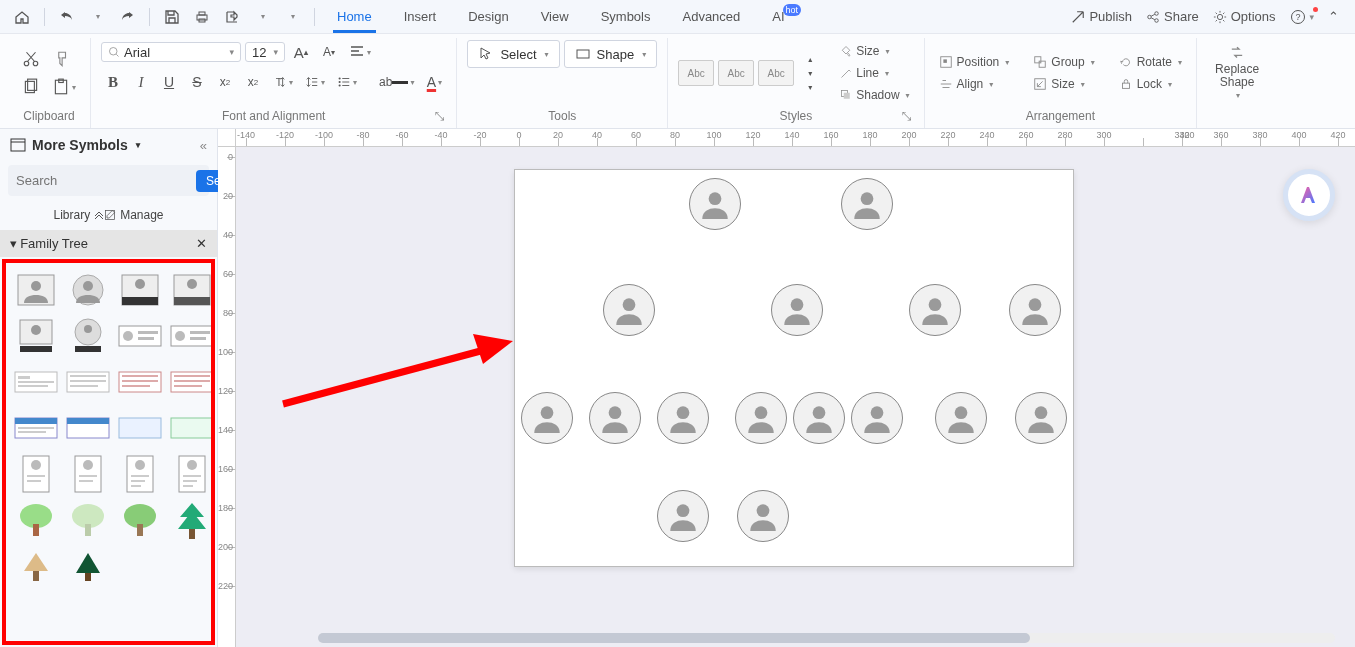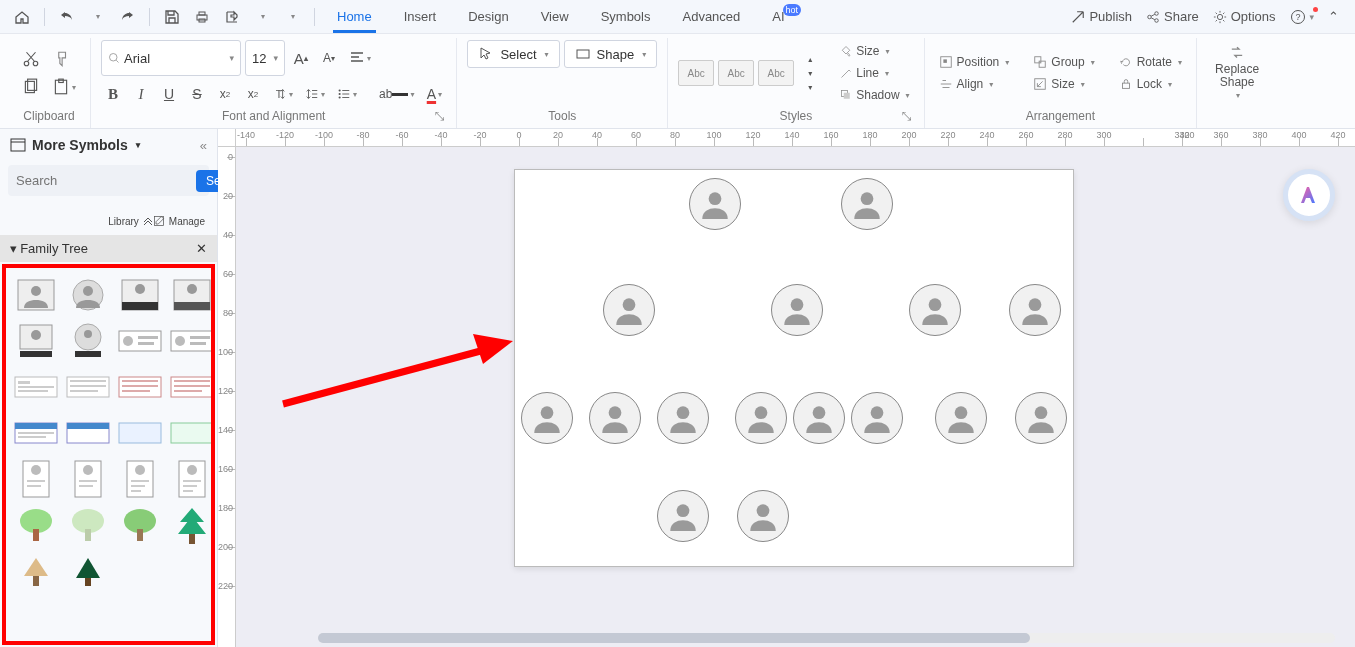--- a/index.html
+++ b/index.html
@@ -21,38 +21,38 @@
 
 .ribbon { height: 95px; background: #fbfcfe; border-bottom: 1px solid #e0e4ec; display: flex; padding: 4px 8px 0 8px; }
 .rgroup { border-right: 1px solid #e6e9f0; padding: 2px 10px; display: flex; flex-direction: column; justify-content: space-between; }
 .rgroup:last-child { border-right: none; gap: 48px; }
 .rgroup-controls { display: flex; align-items: center; gap: 6px; flex: 1; }
 .rgroup-label { text-align: center; font-size: 12px; color: #777; padding: 3px 0; position: relative; }
 .rgroup-launcher { position: absolute; right: 0; bottom: 3px; width: 14px; height: 14px; cursor: pointer; color: #888; }
 .rstack { display: flex; flex-direction: column; gap: 4px; }
 .rrow { display: flex; align-items: center; gap: 4px; }
 .rbtn { padding: 4px; border-radius: 3px; cursor: pointer; display: flex; align-items: center; justify-content: center; min-width: 24px; height: 24px; color: #555; }
-.font-box { border: 1px solid #d0d5e0; border-radius: 3px; height: 36px; display: flex; align-items: center; padding: 0 6px; background: #fff; }
+.font-box { border: 1px solid #d0d5e0; border-radius: 3px; height: 20px; display: flex; align-items: center; padding: 0 6px; background: #fff; }
 .font-name { width: 140px; }
 .font-size { width: 40px; }
 .bigbtn { border: 1px solid #d0d5e0; border-radius: 3px; padding: 4px 10px; height: 28px; display: flex; align-items: center; gap: 6px; background: #fff; cursor: pointer; }
 .vbtn { display: flex; flex-direction: column; align-items: center; justify-content: center; padding: 4px 8px; cursor: pointer; border-radius: 3px; gap: 2px; font-size: 12px; color: #555; height: 64px; }
 .style-swatch { width: 36px; height: 26px; border: 1px solid #ccc; background: #f3f3f3; display: flex; align-items: center; justify-content: center; font-size: 10px; color: #888; border-radius: 2px; }
 .menuitem { font-size: 12px; color: #555; padding: 2px 4px; cursor: pointer; display: flex; align-items: center; gap: 4px; }
 .tiny-caret::after { content: "▾"; font-size: 8px; margin-left: 2px; color: #888; }
 
 .workspace { display: flex; height: calc(647px - 34px - 95px); }
 .sidepanel { width: 218px; background: #f7f9fc; border-right: 1px solid #e0e4ec; display: flex; flex-direction: column; }
 .sp-head { display: flex; align-items: center; justify-content: space-between; padding: 8px 10px; }
 .sp-title { font-weight: bold; font-size: 14px; display: flex; align-items: center; gap: 6px; }
 .collapse-btn { cursor: pointer; color: #888; }
 .sp-search { display: flex; margin: 4px 8px; background: #eef1f6; border-radius: 4px; padding: 4px; align-items: center; }
 .sp-search input { flex: 1; border: none; background: transparent; outline: none; font-size: 13px; padding: 4px; }
 .sp-search .sbtn { background: #1a73e8; color: #fff; padding: 4px 10px; border-radius: 4px; font-size: 12px; cursor: pointer; }
-.sp-libs { display: flex; justify-content: flex-end; padding: 8px 12px; font-size: 10px; color: #444; margin-top: 7px; }
+.sp-libs { display: flex; justify-content: center; padding: 8px 12px; font-size: 12px; color: #444; }
 .sp-libs span { cursor: pointer; display: flex; align-items: center; gap: 4px; }
 .sp-cat { background: #e5e5e5; padding: 6px 10px; font-size: 13px; display: flex; align-items: center; justify-content: space-between; cursor: pointer; }
 
 .shape-grid-wrap { border: 4px solid #f00; margin: 2px; padding: 4px; flex: 1; overflow: auto; }
 .shape-grid { display: grid; grid-template-columns: repeat(4, 1fr); gap: 8px; padding: 4px; }
 .shape-item { height: 38px; display: flex; align-items: center; justify-content: center; cursor: grab; }
 
 .canvas-area { flex: 1; position: relative; background: #ededf4; overflow: hidden; }
 .ruler-h { position: absolute; top: 0; left: 18px; right: 0; height: 18px; background: #fff; border-bottom: 1px solid #ccc; display: flex; font-size: 9px; color: #888; }
 .ruler-h .tick { position: absolute; border-left: 1px solid #bbb; height: 8px; bottom: 0; }

